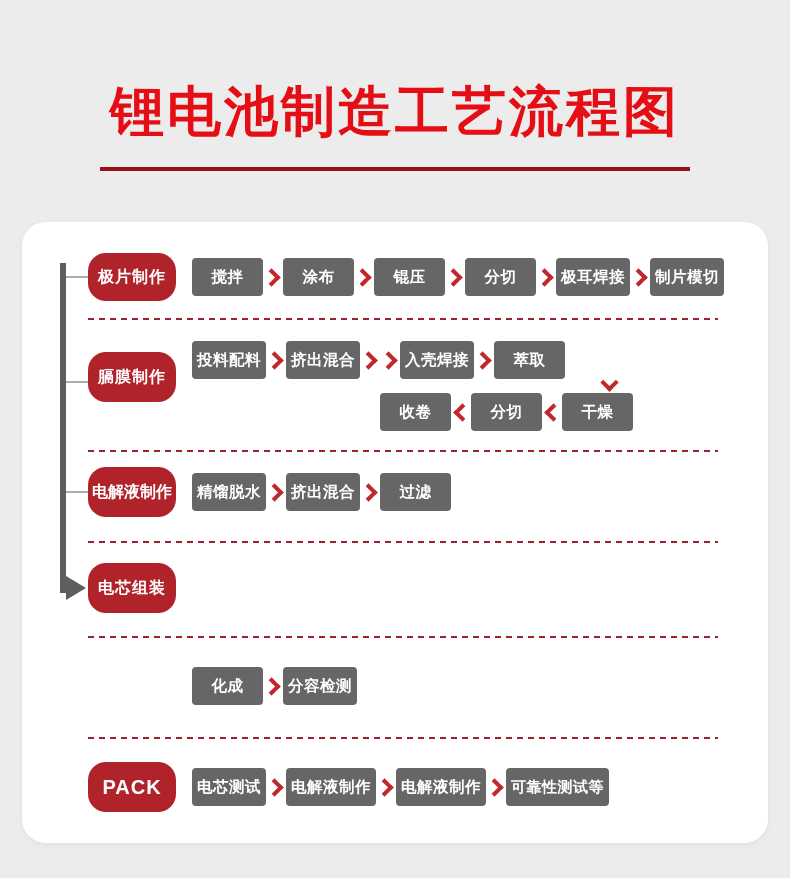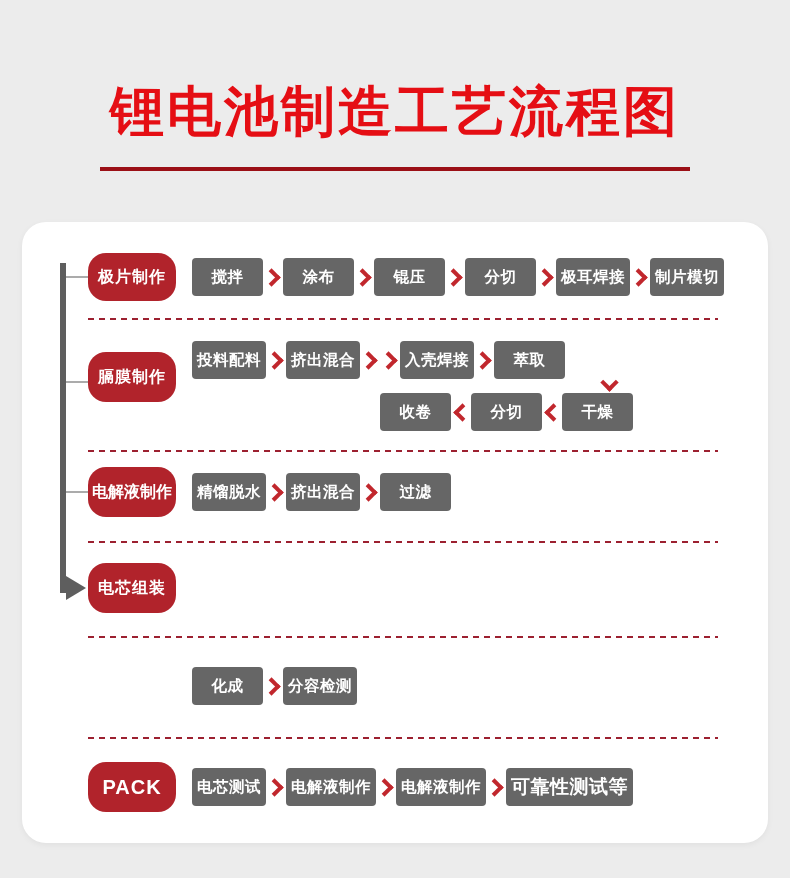--- a/index.html
+++ b/index.html
@@ -181,16 +181,16 @@
         <i class="chev right"></i>
       </span>
     <span class="step">电解液制作</span>
     <span class="gap">
         <i class="chev right"></i>
       </span>
     <span class="step">电解液制作</span>
     <span class="gap">
         <i class="chev right"></i>
       </span>
-    <span class="step" style="font-size:19px">可靠性测试等</span>
+    <span class="step" style="font-size:15px">可靠性测试等</span>
   </div>
 
 </div>
 
 </body></html>

